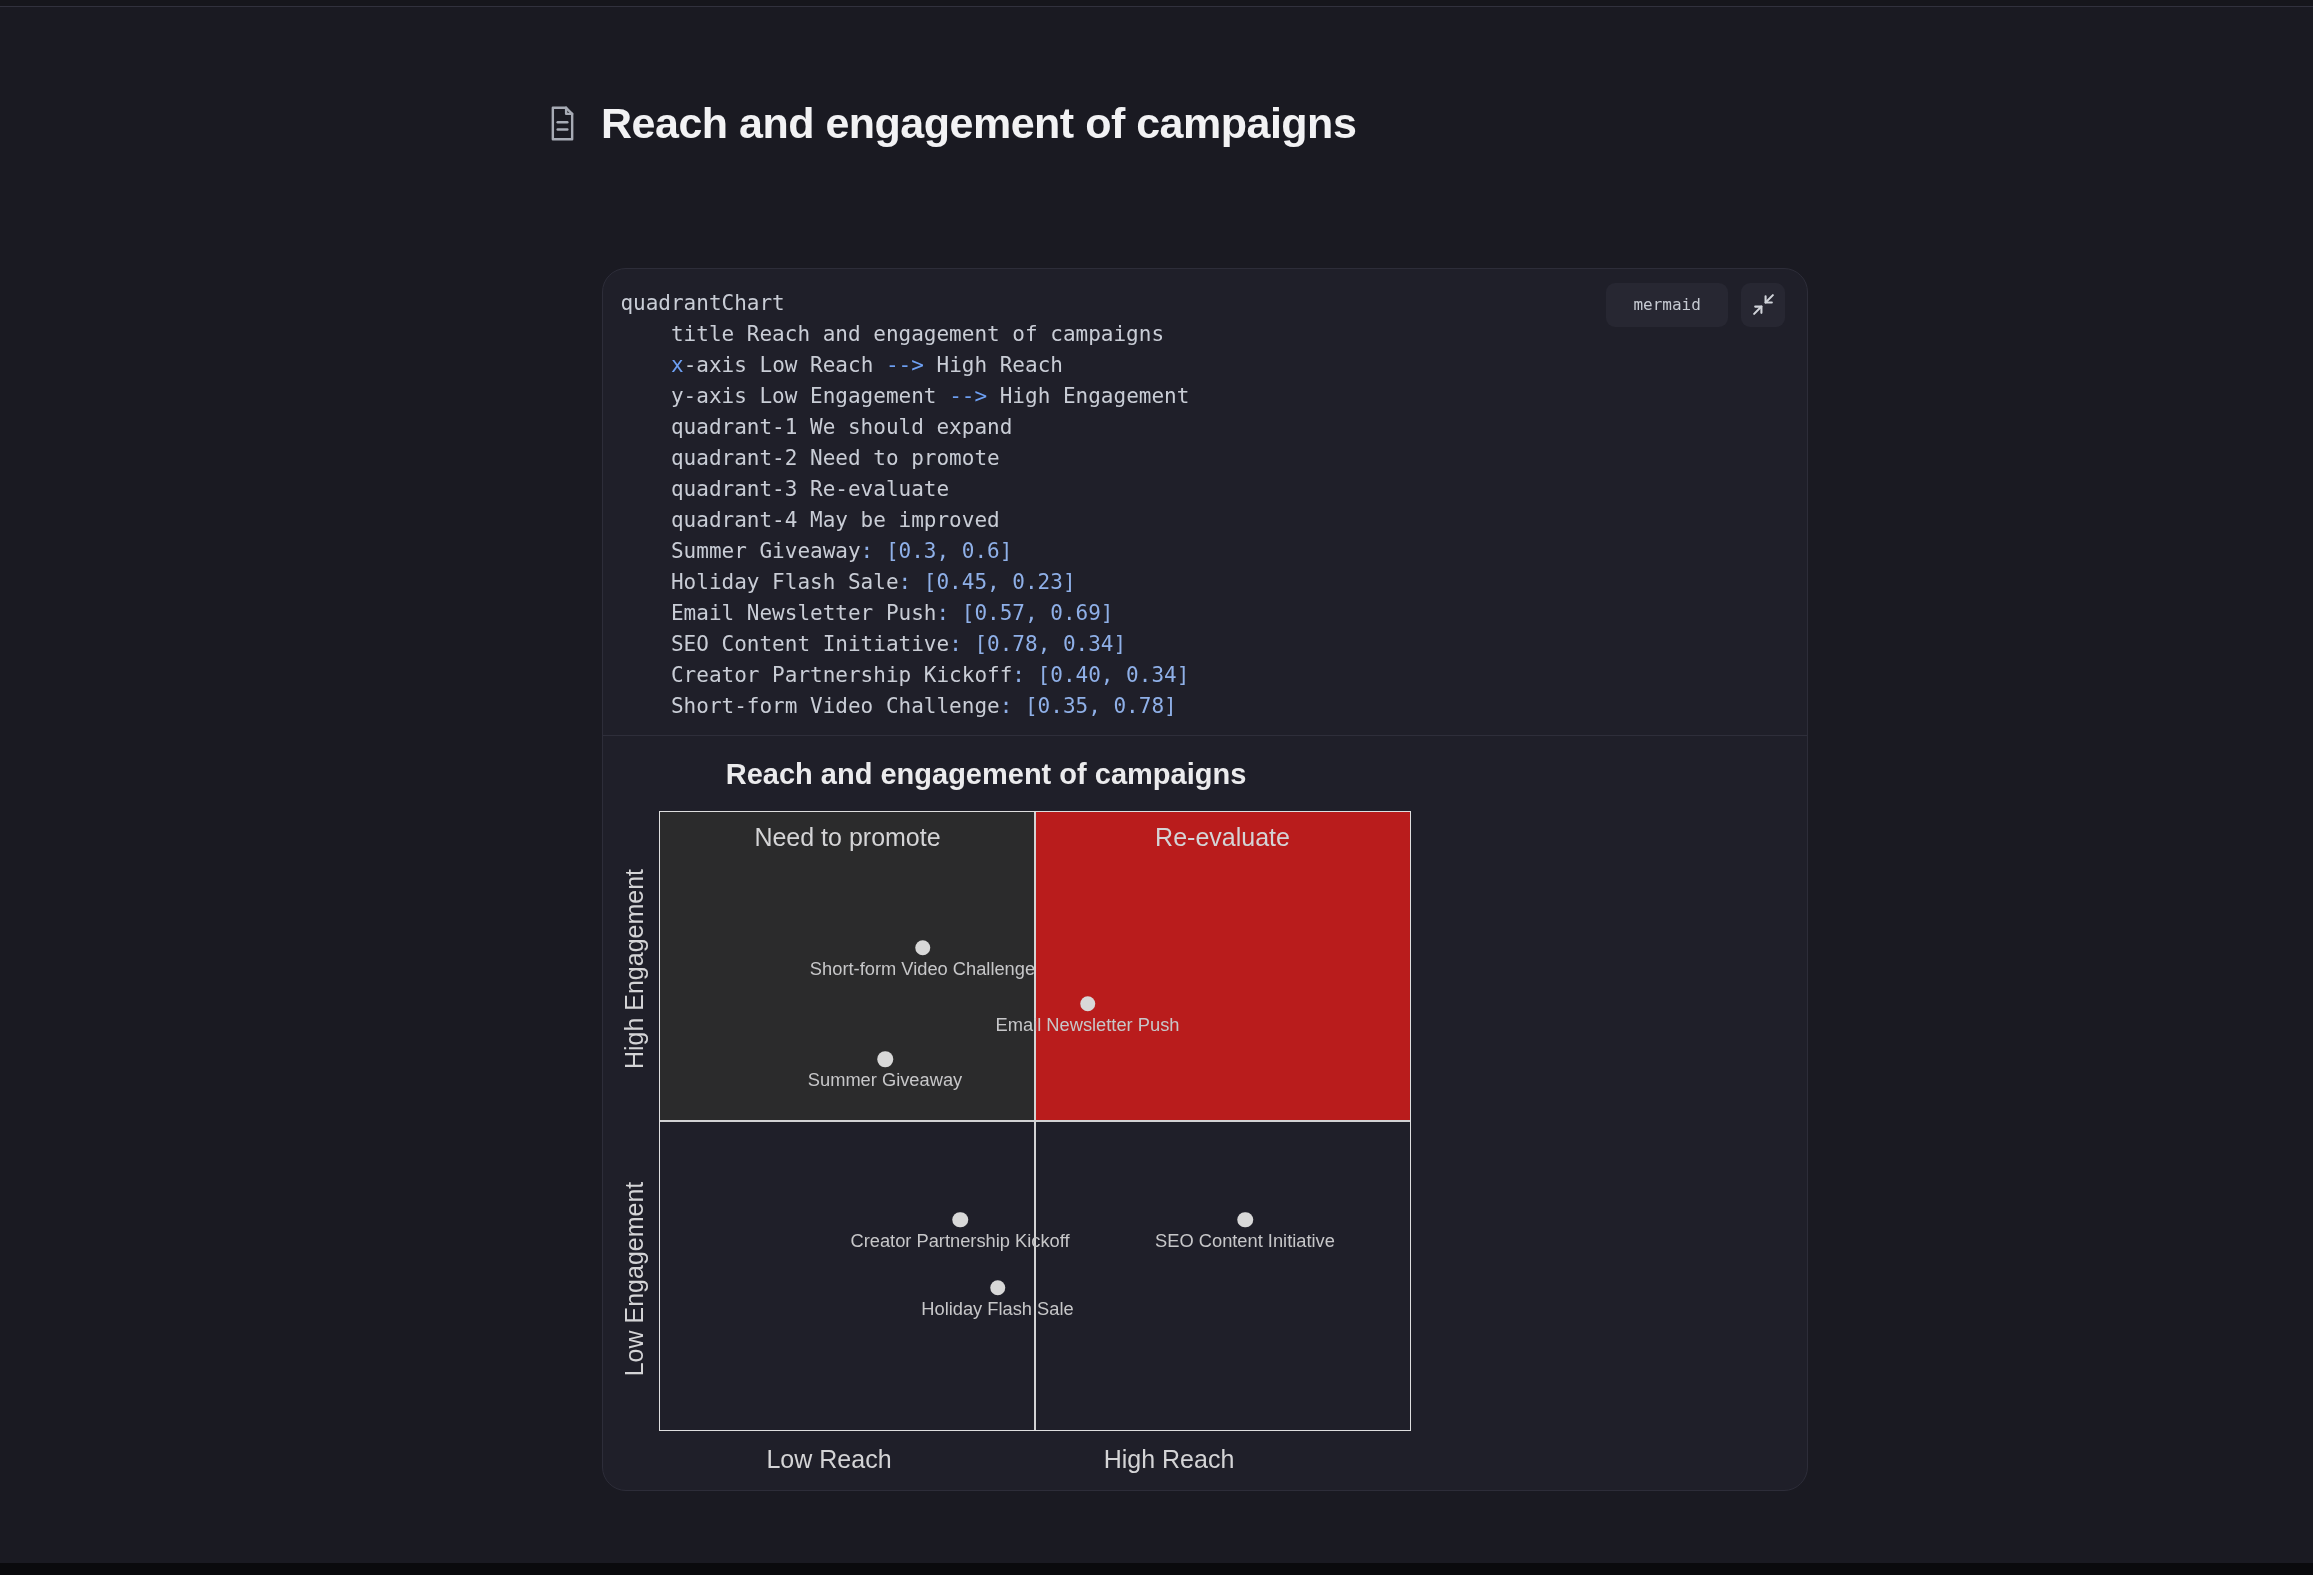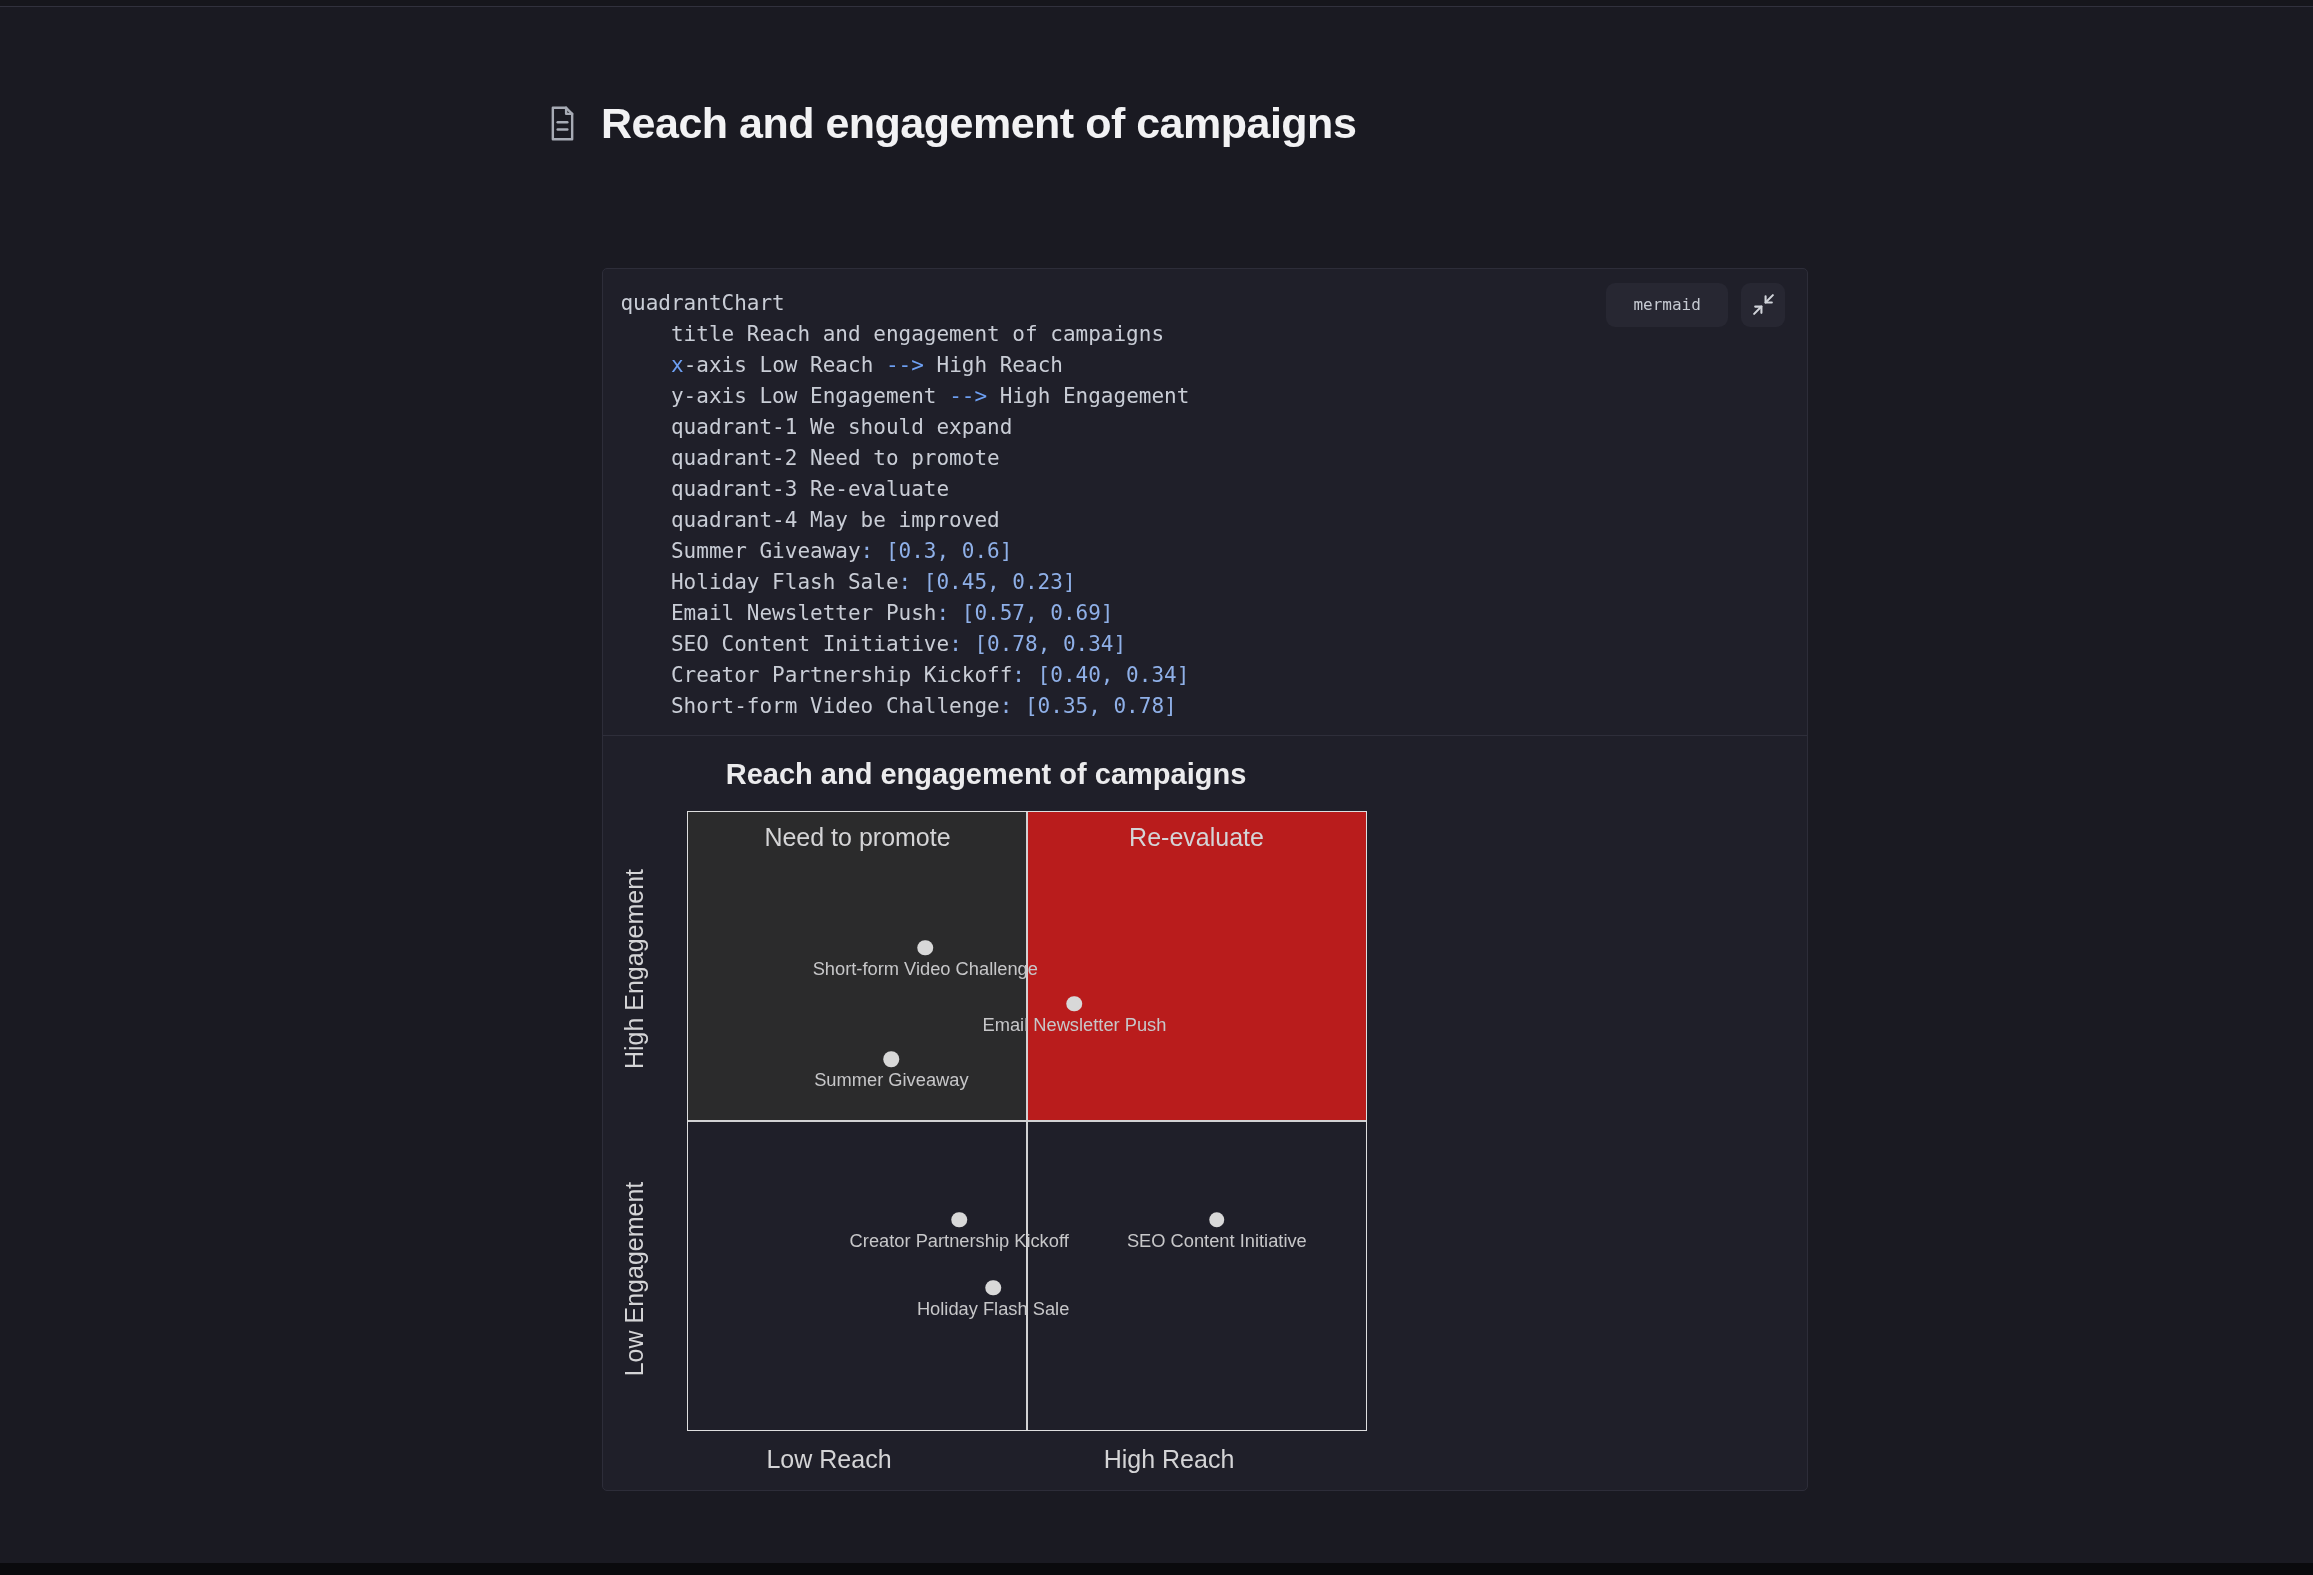--- a/index.html
+++ b/index.html
@@ -21,21 +21,21 @@
   }
   
   .title-row{ position:absolute; left:548px; top:99px; display:flex; align-items:center; gap:24px; }
   .doc-icon{ width:29px; height:37px; flex:0 0 auto; color:#a7abb5; }
   h1.page-title{
     font-size:43px; font-weight:bold; letter-spacing:-0.5px; color:#f2f2f4;
   }
   
   .card{
     position:absolute; left:602px; top:268px; width:1206px; height:1223px;
-    background:#1f1f29; border:0.9px solid #2d2d39; border-radius:5px;
+    background:#1f1f29; border:0.9px solid #2d2d39; border-radius:24px;
   }
   
   .code-section{ position:relative; height:466px; padding:19px 18.3px 0 17.4px; }
   .code-pre{
     font-family:"DejaVu Sans Mono","Liberation Mono",monospace;
     font-size:21px; line-height:31px; white-space:pre; color:#c9cdd6;
   }
   .tok-plain{ color:#c9cdd6; }
   .tok-kw{ color:#6d9ff2; }
   .tok-val{ color:#8fb0e8; }
@@ -50,23 +50,23 @@
     width:44px; height:44px; background:#272732; border:none; border-radius:9.1px;
     display:flex; align-items:center; justify-content:center; cursor:pointer; color:#d0d3d9;
   }
   
   .chart-section{ position:relative; height:756px; border-top:0.9px solid #2e2e3a; }
   .chart-title{
     position:absolute; left:383px; top:22px; transform:translateX(-50%);
     font-size:29px; font-weight:bold; color:#ebebed; white-space:nowrap;
   }
   .plot{
-    position:absolute; left:56px; top:75px; width:680px; height:620px;
+    position:absolute; left:56px; top:75px; width:752px; height:620px;
     border:1.8px solid #dededf;
-    display:grid; grid-template-columns:1fr 1fr; grid-template-rows:1fr 1fr;margin-left:28px;
+    display:grid; grid-template-columns:1fr 1fr; grid-template-rows:1fr 1fr;
   }
   .quad{ position:relative; display:flex; justify-content:center; align-items:flex-start; padding-top:11px; }
   .quad-label{ font-size:25px; color:#d4d4d6; white-space:nowrap; }
   .vline{ position:absolute; left:calc(50% - 0.9px); top:0; width:1.8px; height:100%; background:#d2d2d3; z-index:2; }
   .hline{ position:absolute; top:calc(50% - 0.9px); left:0; height:1.8px; width:100%; background:#d2d2d3; z-index:2; }
   .points-layer{ position:absolute; left:0; top:0; width:100%; height:100%; z-index:3; }
   .dot{
     position:absolute; width:15.5px; height:15.5px; border-radius:50%;
     background:#d8d8d8; transform:translate(-50%,-50%);
   }

